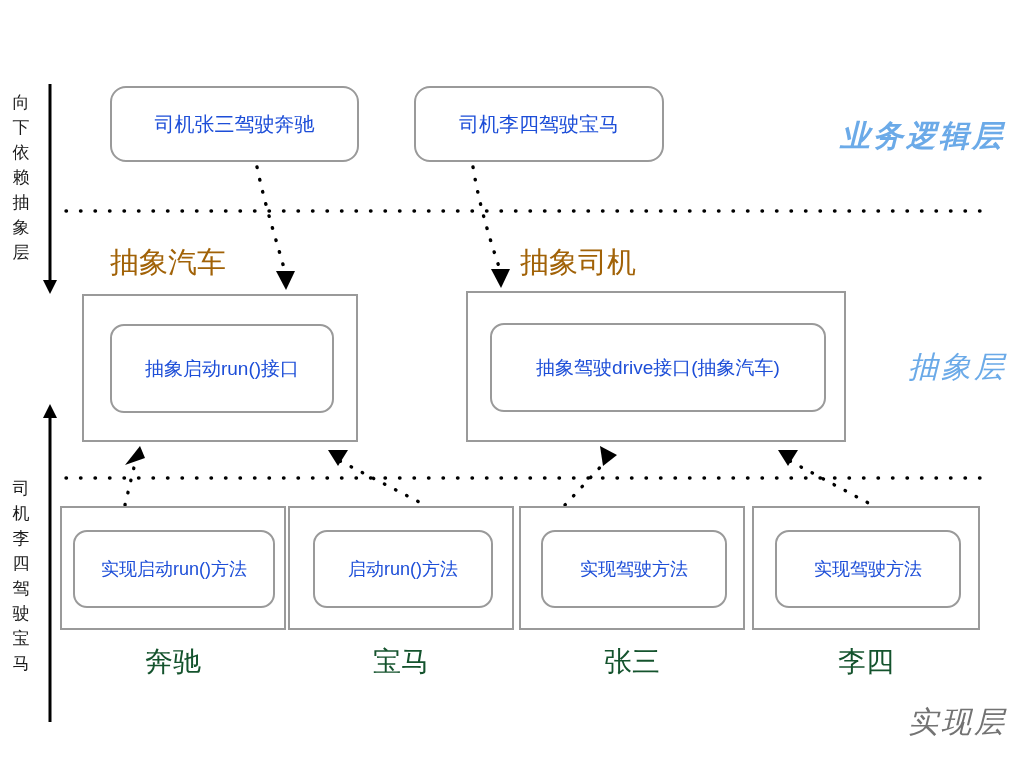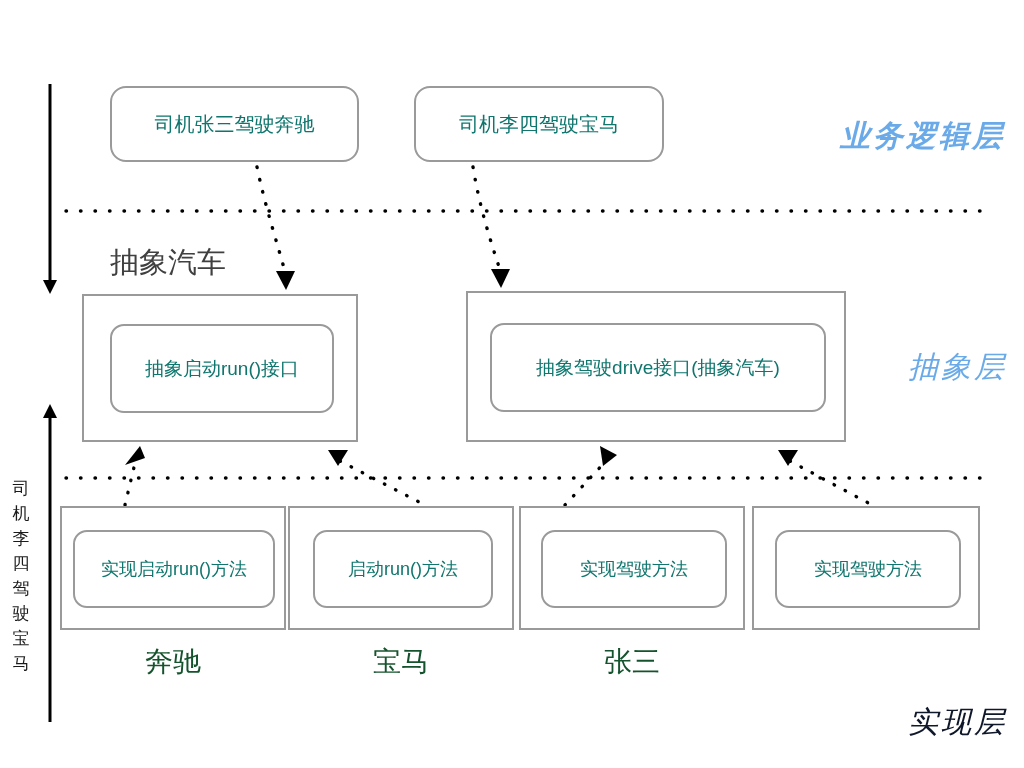--- a/index.html
+++ b/index.html
@@ -49,38 +49,38 @@
   .rbox {
     position: absolute;
     box-sizing: border-box;
     border: 2px solid #9a9a9a;
     border-radius: 14px;
     background: #ffffff;
     display: flex;
     align-items: center;
     justify-content: center;
     font-size: 19px;
-    color: #0f766e;
+    color: #1d4ed8;
     text-align: center;
   }
   .biz-box { border-radius: 16px; font-size: 20px; }
 
   
   .sqbox {
     position: absolute;
     box-sizing: border-box;
     border: 2px solid #9a9a9a;
     background: #ffffff;
   }
 
   
   .heading {
     position: absolute;
     font-size: 29px;
-    color: #404040;
+    color: #a16207;
     white-space: nowrap;
   }
   .impl-name {
     position: absolute;
     font-size: 28px;
     color: #14532d;
     text-align: center;
     white-space: nowrap;
   }
 
@@ -156,35 +156,37 @@
       <path d="M 565 505 L 605 462" stroke="#000" stroke-width="3.4" fill="none" stroke-linecap="round" stroke-dasharray="0.5 12"></path>
       <path d="M 600 446 L 617 455 L 603 466 z" fill="#000000"></path>
     </g>
 
     <g>
       <path d="M 790 461 L 872 505" stroke="#000" stroke-width="3.4" fill="none" stroke-linecap="round" stroke-dasharray="0.5 12"></path>
       <path d="M 778 450 L 798 450 L 788 466 z" fill="#000000"></path>
     </g>
   </svg>
 
+  <div class="axis-caption" id="axis-caption-top">向下依赖抽象层</div>
 
   <div class="axis-caption" id="axis-caption-bottom">司机李四驾驶宝马</div>
 
   <div class="rbox biz-box" style="left:110px; top:86px; width:249px; height:76px;">司机张三驾驶奔驰</div>
 
   <div class="rbox biz-box" style="left:414px; top:86px; width:250px; height:76px;">司机李四驾驶宝马</div>
 
   <div class="layer-tag" style="left:840px; top:116px; color:#6BAAE8;font-weight:bold;">业务逻辑层</div>
 
   <div class="heading" style="left:110px; top:243px;">抽象汽车</div>
 
   <div class="sqbox" style="left:82px; top:294px; width:276px; height:148px;padding-left:32px;">
     <div class="rbox" style="left:26px; top:28px; width:224px; height:89px;">抽象启动run()接口</div>
   </div>
 
+  <div class="heading" style="left:520px; top:243px;">抽象司机</div>
 
   <div class="sqbox" style="left:466px; top:291px; width:380px; height:151px;">
     <div class="rbox" style="left:22px; top:30px; width:336px; height:89px;">抽象驾驶drive接口(抽象汽车)</div>
   </div>
 
   <div class="layer-tag" style="left:908px; top:347px; color:#6BAAE8;">抽象层</div>
 
   <div class="sqbox" style="left:60px; top:506px; width:226px; height:124px;">
     <div class="rbox" style="left:11px; top:22px; width:202px; height:78px; font-size:18px;">实现启动run()方法</div>
   </div>
@@ -196,17 +198,18 @@
   <div class="impl-name" style="left:288px; top:643px; width:226px;">宝马</div>
 
   <div class="sqbox" style="left:519px; top:506px; width:226px; height:124px;">
     <div class="rbox" style="left:20px; top:22px; width:186px; height:78px; font-size:18px;">实现驾驶方法</div>
   </div>
   <div class="impl-name" style="left:519px; top:643px; width:226px;">张三</div>
 
   <div class="sqbox" style="left:752px; top:506px; width:228px; height:124px;">
     <div class="rbox" style="left:21px; top:22px; width:186px; height:78px; font-size:18px;">实现驾驶方法</div>
   </div>
-
-  <div class="layer-tag" style="left:908px; top:702px; color:#0f172a;">实现层</div>
+  <div class="impl-name" style="left:752px; top:643px; width:228px;">李四</div>
+
+  <div class="layer-tag" style="left:908px; top:702px; color:#737373;">实现层</div>
 
 
 </div>
 
 </body></html>

